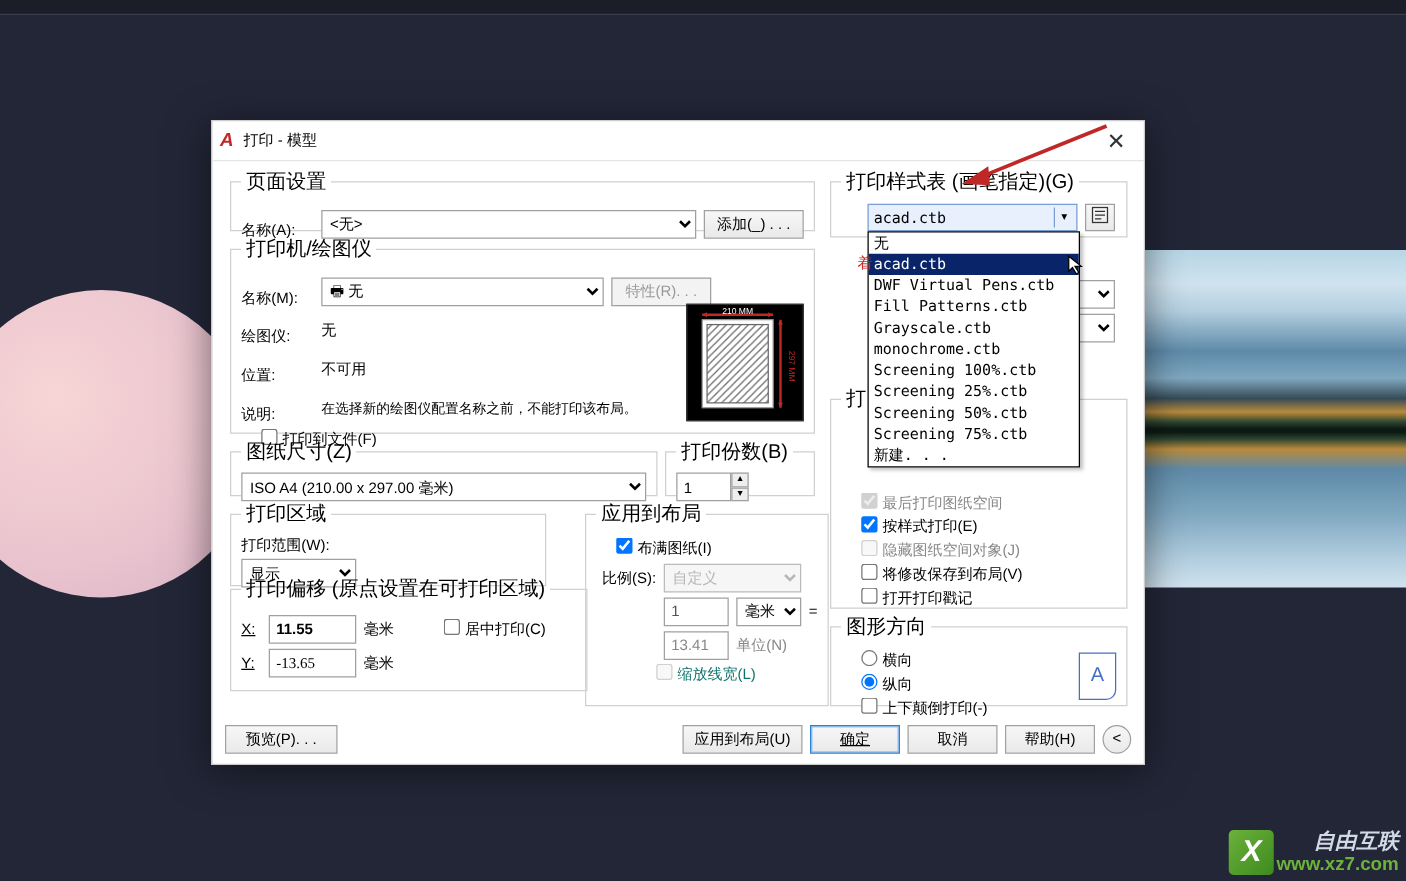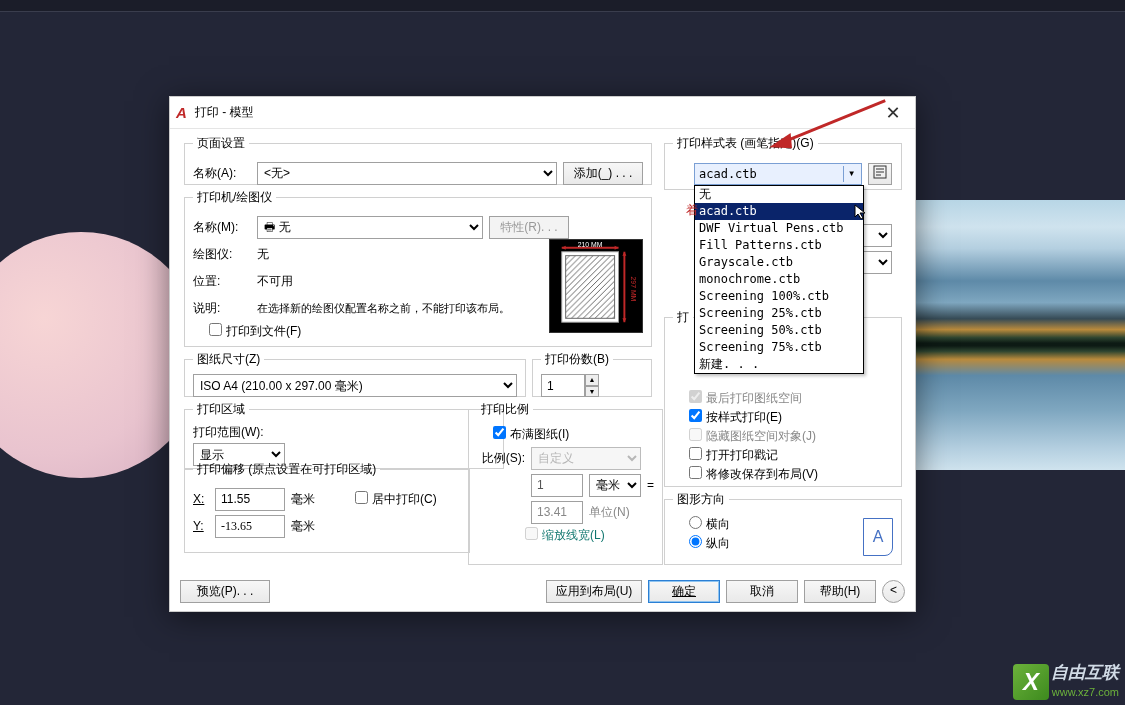--- a/index.html
+++ b/index.html
@@ -47,21 +47,21 @@
   }
   .watermark .x {
     display: inline-block; width: 36px; height: 36px;
     background: linear-gradient(135deg,#6cb23b,#3d8a1e);
     color:#fff; font-size:24px; font-style:italic;
     text-align:center; line-height:36px; border-radius:4px;
     vertical-align: middle;
     margin-right: 2px;
   }
   .watermark .wm-text { vertical-align: top; display:inline-block; }
-  .watermark .wm-url { color:#6cb23b; font-size:11px; font-weight:normal; font-style:normal; }
+  .watermark .wm-url { color:#6cb23b; font-size:15px; font-weight:bold; font-style:normal; }
 
   
   .dialog {
     position: absolute;
     left: 169px; top: 96px;
     width: 747px; height: 516px;
     background: #fff;
     color: #000;
     border: 1px solid #ccc;
     box-shadow: 0 5px 30px rgba(0,0,0,.5);
@@ -90,24 +90,24 @@
   }
 
   fieldset.group {
     border: 1px solid #d0d0d0;
     margin: 0 0 4px 0;
     padding: 6px 8px 8px 8px;
     position: absolute;
   }
   fieldset.group > legend {
     padding: 0 4px;
-    font-size: 12px;
+    font-size: 16px;
   }
   .row { display:flex; align-items:center; gap:6px; margin: 3px 0; min-height:24px;}
-  .lbl { min-width: 58px; }
+  .lbl { min-width: 58px; margin-top: 11px; }
   .lbl-s { min-width: 48px; text-align: right; }
   select, input[type=text], .btn, .combo {
     font-family: inherit; font-size: 12px;
     height: 23px;
     border: 1px solid #a0a0a0;
     background:#fff;
     padding: 1px 5px;
   }
   select { padding: 1px 2px; }
   .btn {
@@ -119,21 +119,21 @@
   }
   .btn-disabled { color:#999; background:#f3f3f3; }
   .check { display:flex; align-items:flex-start; gap:4px; font-size:12px; margin:2px 16px; }
   .check input { margin:0; }
 
   
   #grp-page { left:14px; top:6px; width:468px; height:50px; }
   #grp-printer { left:14px; top:60px; width:468px; height:158px; }
   #grp-papersize { left:14px; top:222px; width:342px; height:46px; }
   #grp-copies { left:362px; top:222px; width:120px; height:46px; }
-  #grp-area { left:14px; top:272px; width:320px; height:68px; }
+  #grp-area { left:14px; top:272px; width:253px; height:68px; }
   #grp-scale { left:298px; top:272px; width:184px; height:164px; }
   #grp-offset { left:14px; top:332px; width:286px; height:92px; }
   #grp-style { left:494px; top:6px; width:238px; height:55px; }
   #grp-options { left:494px; top:180px; width:238px; height:178px; }
   #grp-orient { left:494px; top:362px; width:238px; height:74px; }
 
   #grp-printer .preview {
     position:absolute; right:8px; top:33px;
     width: 94px; height: 94px;
     background:#000;
@@ -331,21 +331,21 @@
 
     <fieldset id="grp-area" class="group">
       <legend>打印区域</legend>
       <div style="margin-bottom:2px">打印范围(W):</div>
       <select style="width:92px">
         <option>显示</option>
       </select>
     </fieldset>
 
     <fieldset id="grp-scale" class="group">
-      <legend>打印比例</legend>
+      <legend>应用到布局</legend>
       <label class="check">
         <input type="checkbox" checked="" style="">
         <span>布满图纸(I)</span>
       </label>
       <div class="row">
         <span class="lbl-s">比例(S):</span>
         <select style="width:110px" class="btn-disabled" disabled="">
           <option>自定义</option>
         </select>
       </div>
@@ -365,21 +365,21 @@
       <label class="check" style="margin-left:48px">
         <input type="checkbox" disabled="" style="">
         <span style="color:#0f766e">缩放线宽(L)</span>
       </label>
     </fieldset>
 
     <fieldset id="grp-offset" class="group">
       <legend>打印偏移 (原点设置在可打印区域)</legend>
       <div class="row">
         <span style="width:16px;text-decoration:underline">X:</span>
-        <input type="text" style="width: 70px;" value="11.55">
+        <input type="text" style="width: 70px; font-weight: bold;" value="11.55">
         <span>毫米</span>
         <span style="width:12px"></span>
         <label class="check">
           <input type="checkbox" style="">
           <span>居中打印(C)</span>
         </label>
       </div>
       <div class="row">
         <span style="width:16px;text-decoration:underline">Y:</span>
         <input type="text" style="width: 70px; font-family: Liberation Serif, serif;" value="-13.65">
@@ -401,37 +401,41 @@
       <label class="check">
         <input type="checkbox" checked="" style="">
         <span>按样式打印(E)</span>
       </label>
       <label class="check">
         <input type="checkbox" disabled="" style="">
         <span style="color:#888">隐藏图纸空间对象(J)</span>
       </label>
       <label class="check">
         <input type="checkbox" style="">
+        <span>将修改保存到布局(V)</span>
+      </label>
+      <label class="check">
+        <input type="checkbox" style="">
         <span>打开打印戳记</span>
-      </label>
-      <label class="check">
-        <input type="checkbox" style="">
-        <span>将修改保存到布局(V)</span>
       </label>
     </fieldset>
 
     <fieldset id="grp-orient" class="group">
       <legend>图形方向</legend>
       <label class="check">
         <input type="radio" name="or" style="">
         <span>横向</span>
       </label>
       <label class="check">
         <input type="radio" name="or" checked="" style="">
         <span>纵向</span>
+      </label>
+      <label class="check">
+        <input type="checkbox" style="">
+        <span>上下颠倒打印(-)</span>
       </label>
       <div class="orient-icon">A</div>
     </fieldset>
 
     <div class="dd-combo">
       <span>acad.ctb</span>
       <span class="caret">▾</span>
     </div>
     <div class="dd-icon">
       <svg width="16" height="16" viewBox="0 0 16 16">

